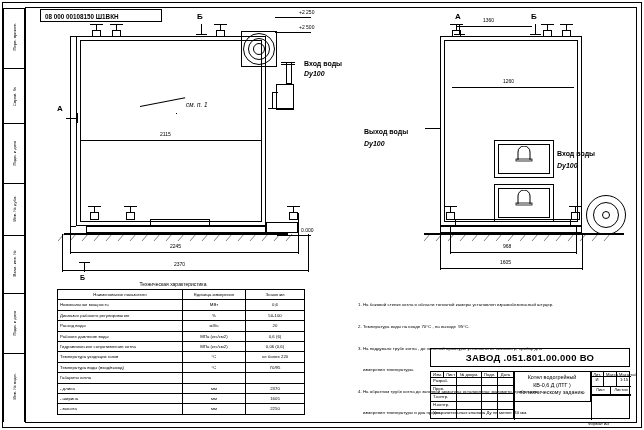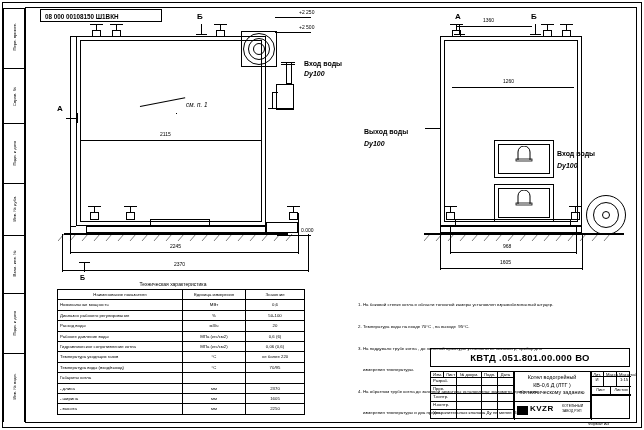--- a/index.html
+++ b/index.html
@@ -363,21 +363,21 @@
     <div>1. На боковой стенке котла в области топочной камеры установлен взрывобезопасный штуцер.</div>
     <div>2. Температура воды на входе 70°С , на выходе  95°С.</div>
     <div>3. На поддувало трубе котла , до загонной арматуры установлены: манометр, прибор для</div>
     <div>    измерения температуры.</div>
     <div>4. На обратном трубе котла до загонной арматуры установлены: манометр, прибор для</div>
     <div>    измерения температуры и два предохранительных клапана Ду не менее  40 мм.</div>
     
   </div>
 
   <div class="title-box" style="left:430px;top:348px;width:200px;height:19px;">
-    <span>КВТД .051.801.00.000 ВО</span>
+    <span>ЗАВОД .051.801.00.000 ВО</span>
   </div>
 
   <div class="stamp" style="left:430px;top:371px;width:200px;height:48px;">
 
     <div class="cell bb br" style="left:0;top:0;width:13px;height:6px;text-align:center;">Изм.</div>
     <div class="cell bb br" style="left:13px;top:0;width:13px;height:6px;text-align:center;">Лист</div>
     <div class="cell bb br" style="left:26px;top:0;width:25px;height:6px;text-align:center;">№ докум.</div>
     <div class="cell bb br" style="left:51px;top:0;width:16px;height:6px;text-align:center;">Подп.</div>
     <div class="cell bb br" style="left:67px;top:0;width:16px;height:6px;text-align:center;">Дата</div>
 
@@ -414,26 +414,20 @@
 
     <div class="cell bb br" style="left:160px;top:0;width:13px;height:5px;text-align:center;">Лит.</div>
     <div class="cell bb br" style="left:173px;top:0;width:13px;height:5px;text-align:center;">Масса</div>
     <div class="cell bb" style="left:186px;top:0;width:14px;height:5px;text-align:center;">Масштаб</div>
     <div class="cell bb br" style="left:160px;top:5px;width:13px;height:10px;text-align:center;">И</div>
     <div class="cell bb br" style="left:173px;top:5px;width:13px;height:10px;text-align:center;"></div>
     <div class="cell bb" style="left:186px;top:5px;width:14px;height:10px;text-align:center;">1:15</div>
     <div class="cell bb br" style="left:160px;top:15px;width:20px;height:8px;text-align:center;">Лист</div>
     <div class="cell bb" style="left:180px;top:15px;width:20px;height:8px;text-align:center;">Листов</div>
 
-    <div class="cell br" style="left:83px;top:30px;width:77px;height:17px;">
-      <div style="position:absolute;left:3px;top:4px;width:11px;height:9px;background:#000;"></div>
-      <div style="position:absolute;left:16px;top:3px;font-size:8px;font-weight:bold;letter-spacing:.5px;">KVZR</div>
-      <div style="position:absolute;left:48px;top:3px;font-size:3.4px;">КОТЕЛЬНЫЙ</div>
-      <div style="position:absolute;left:48px;top:8px;font-size:3.4px;">ЗАВОД РЭП</div>
-    </div>
     <div class="cell" style="left:160px;top:23px;width:40px;height:24px;"></div>
     <div class="vline" style="left:83px;top:0;width:1px;height:48px;"></div>
     <div class="hline" style="left:160px;top:23px;width:40px;height:1px;"></div>
     <div class="vline" style="left:160px;top:0;width:1px;height:48px;"></div>
   </div>
 
   <div class="t" style="left:588px;top:421px;font-size:4.2px;">Формат  А3</div>
 
 </div>
 

